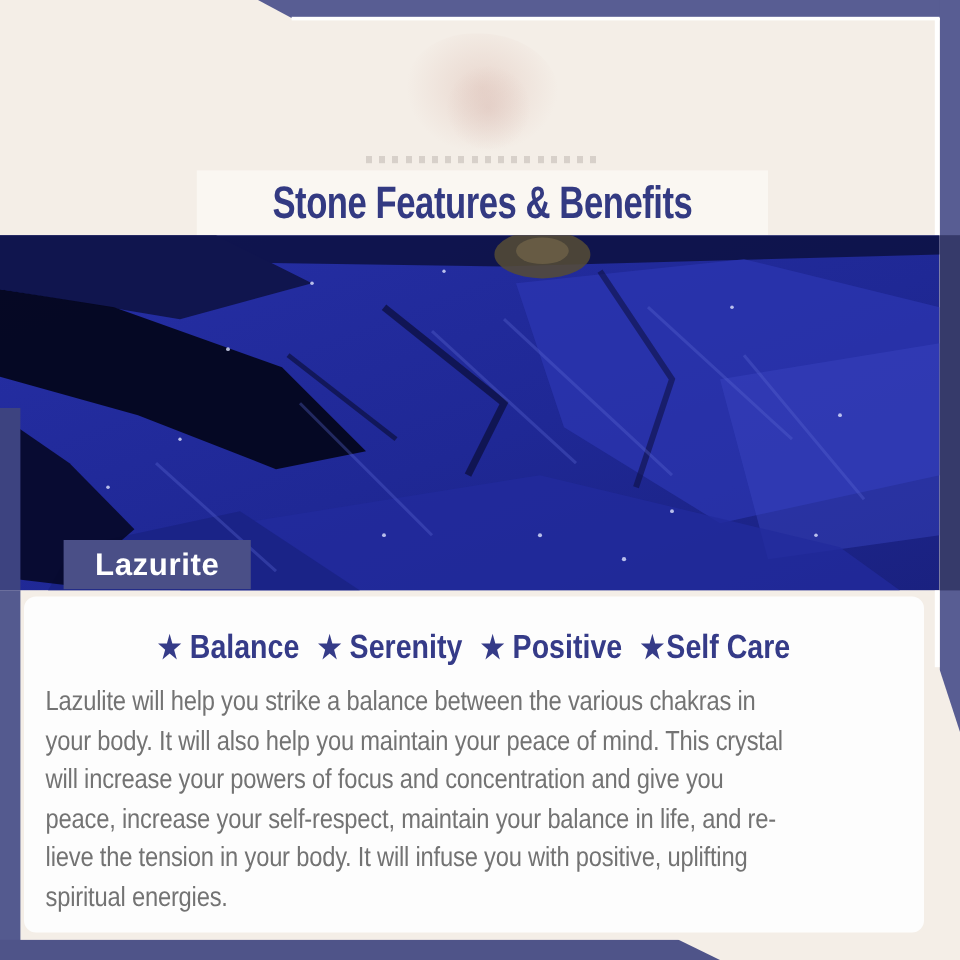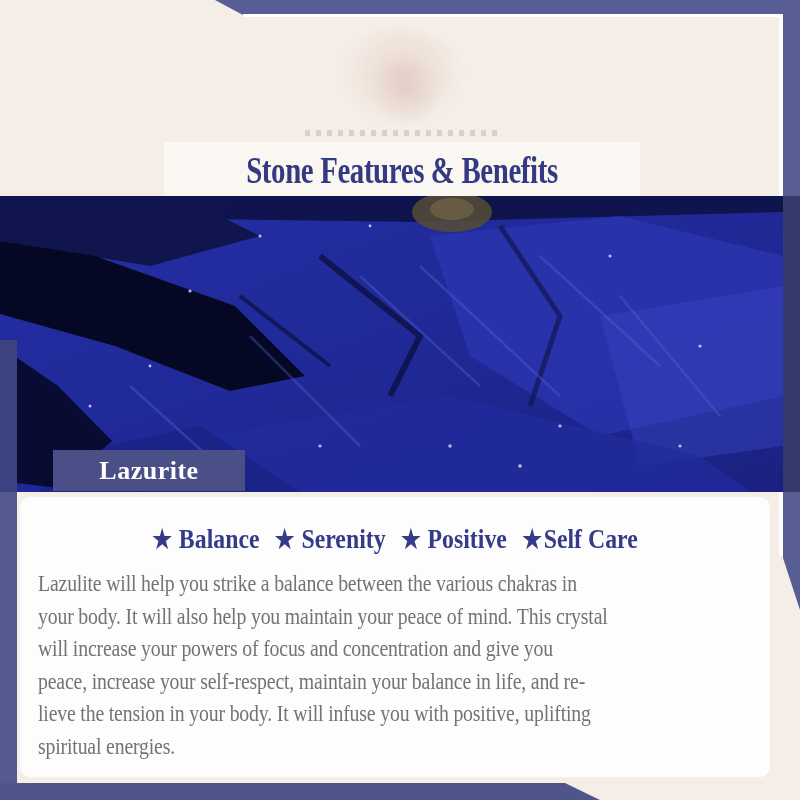--- a/index.html
+++ b/index.html
@@ -1,18 +1,18 @@
 <!DOCTYPE html>
 <html><head>
 <meta charset="utf-8">
 <style>
   html,body{margin:0;padding:0;background:#888;}
   .canvas{position:relative;width:800px;height:800px;margin:0 auto;background:#f4eee7;overflow:hidden;
           font-family:"Liberation Sans",sans-serif;}
-  .abs{position:absolute;font-family:Liberation Serif, serif;}
+  .abs{position:absolute;}
 
   
   .band-top{left:0;top:0;width:800px;height:15px;background:#585d93;
             clip-path:polygon(215px 0,800px 0,800px 15px,243px 15px);}
   .strip-right{left:0;top:0;width:800px;height:610px;background:#585d93;
                clip-path:polygon(783px 0,800px 0,800px 610px,783px 558px);}
   .strip-right-shade{left:783px;top:196px;width:17px;height:296px;background:rgba(6,10,50,.42);}
   .strip-left-a{left:0;top:340px;width:17px;height:152px;background:#3d4380;}
   .strip-left-b{left:0;top:492px;width:17px;height:308px;background:#545a8f;}
   .band-bottom{left:0;top:783px;width:800px;height:17px;background:#4f5489;
@@ -31,21 +31,21 @@
 
   
   .title-panel{left:164px;top:142px;width:476px;height:54px;background:#faf7f2;}
   .page-title{width:100%;height:54px;line-height:56px;text-align:center;color:#333a82;
               font-size:38px;font-weight:bold;letter-spacing:-.5px;
               transform:scaleX(.76);transform-origin:50% 50%;white-space:nowrap;}
 
   
   .photo{left:0;top:196px;width:783px;height:296px;}
   .photo svg{display:block;}
-  .photo-label{left:53px;top:254px;width:192px;height:41px;background:#4a4f87;
+  .photo-label{left:53px;top:254px;width:156px;height:41px;background:#4a4f87;
                color:#ffffff;font-size:26px;font-weight:bold;letter-spacing:.5px;
                display:flex;align-items:center;justify-content:center;text-align:center;}
 
   
   .card{left:20px;top:497px;width:750px;height:280px;background:#fdfdfd;border-radius:10px;}
   .features-row{margin-top:26px;display:flex;justify-content:center;align-items:center;
                 color:#353b88;font-size:28px;font-weight:bold;white-space:nowrap;
                 transform:scaleX(.85);transform-origin:50% 50%;gap:18px;}
   .feature{display:flex;align-items:center;}
   .feature .star{margin-right:8px;font-size:26px;}

